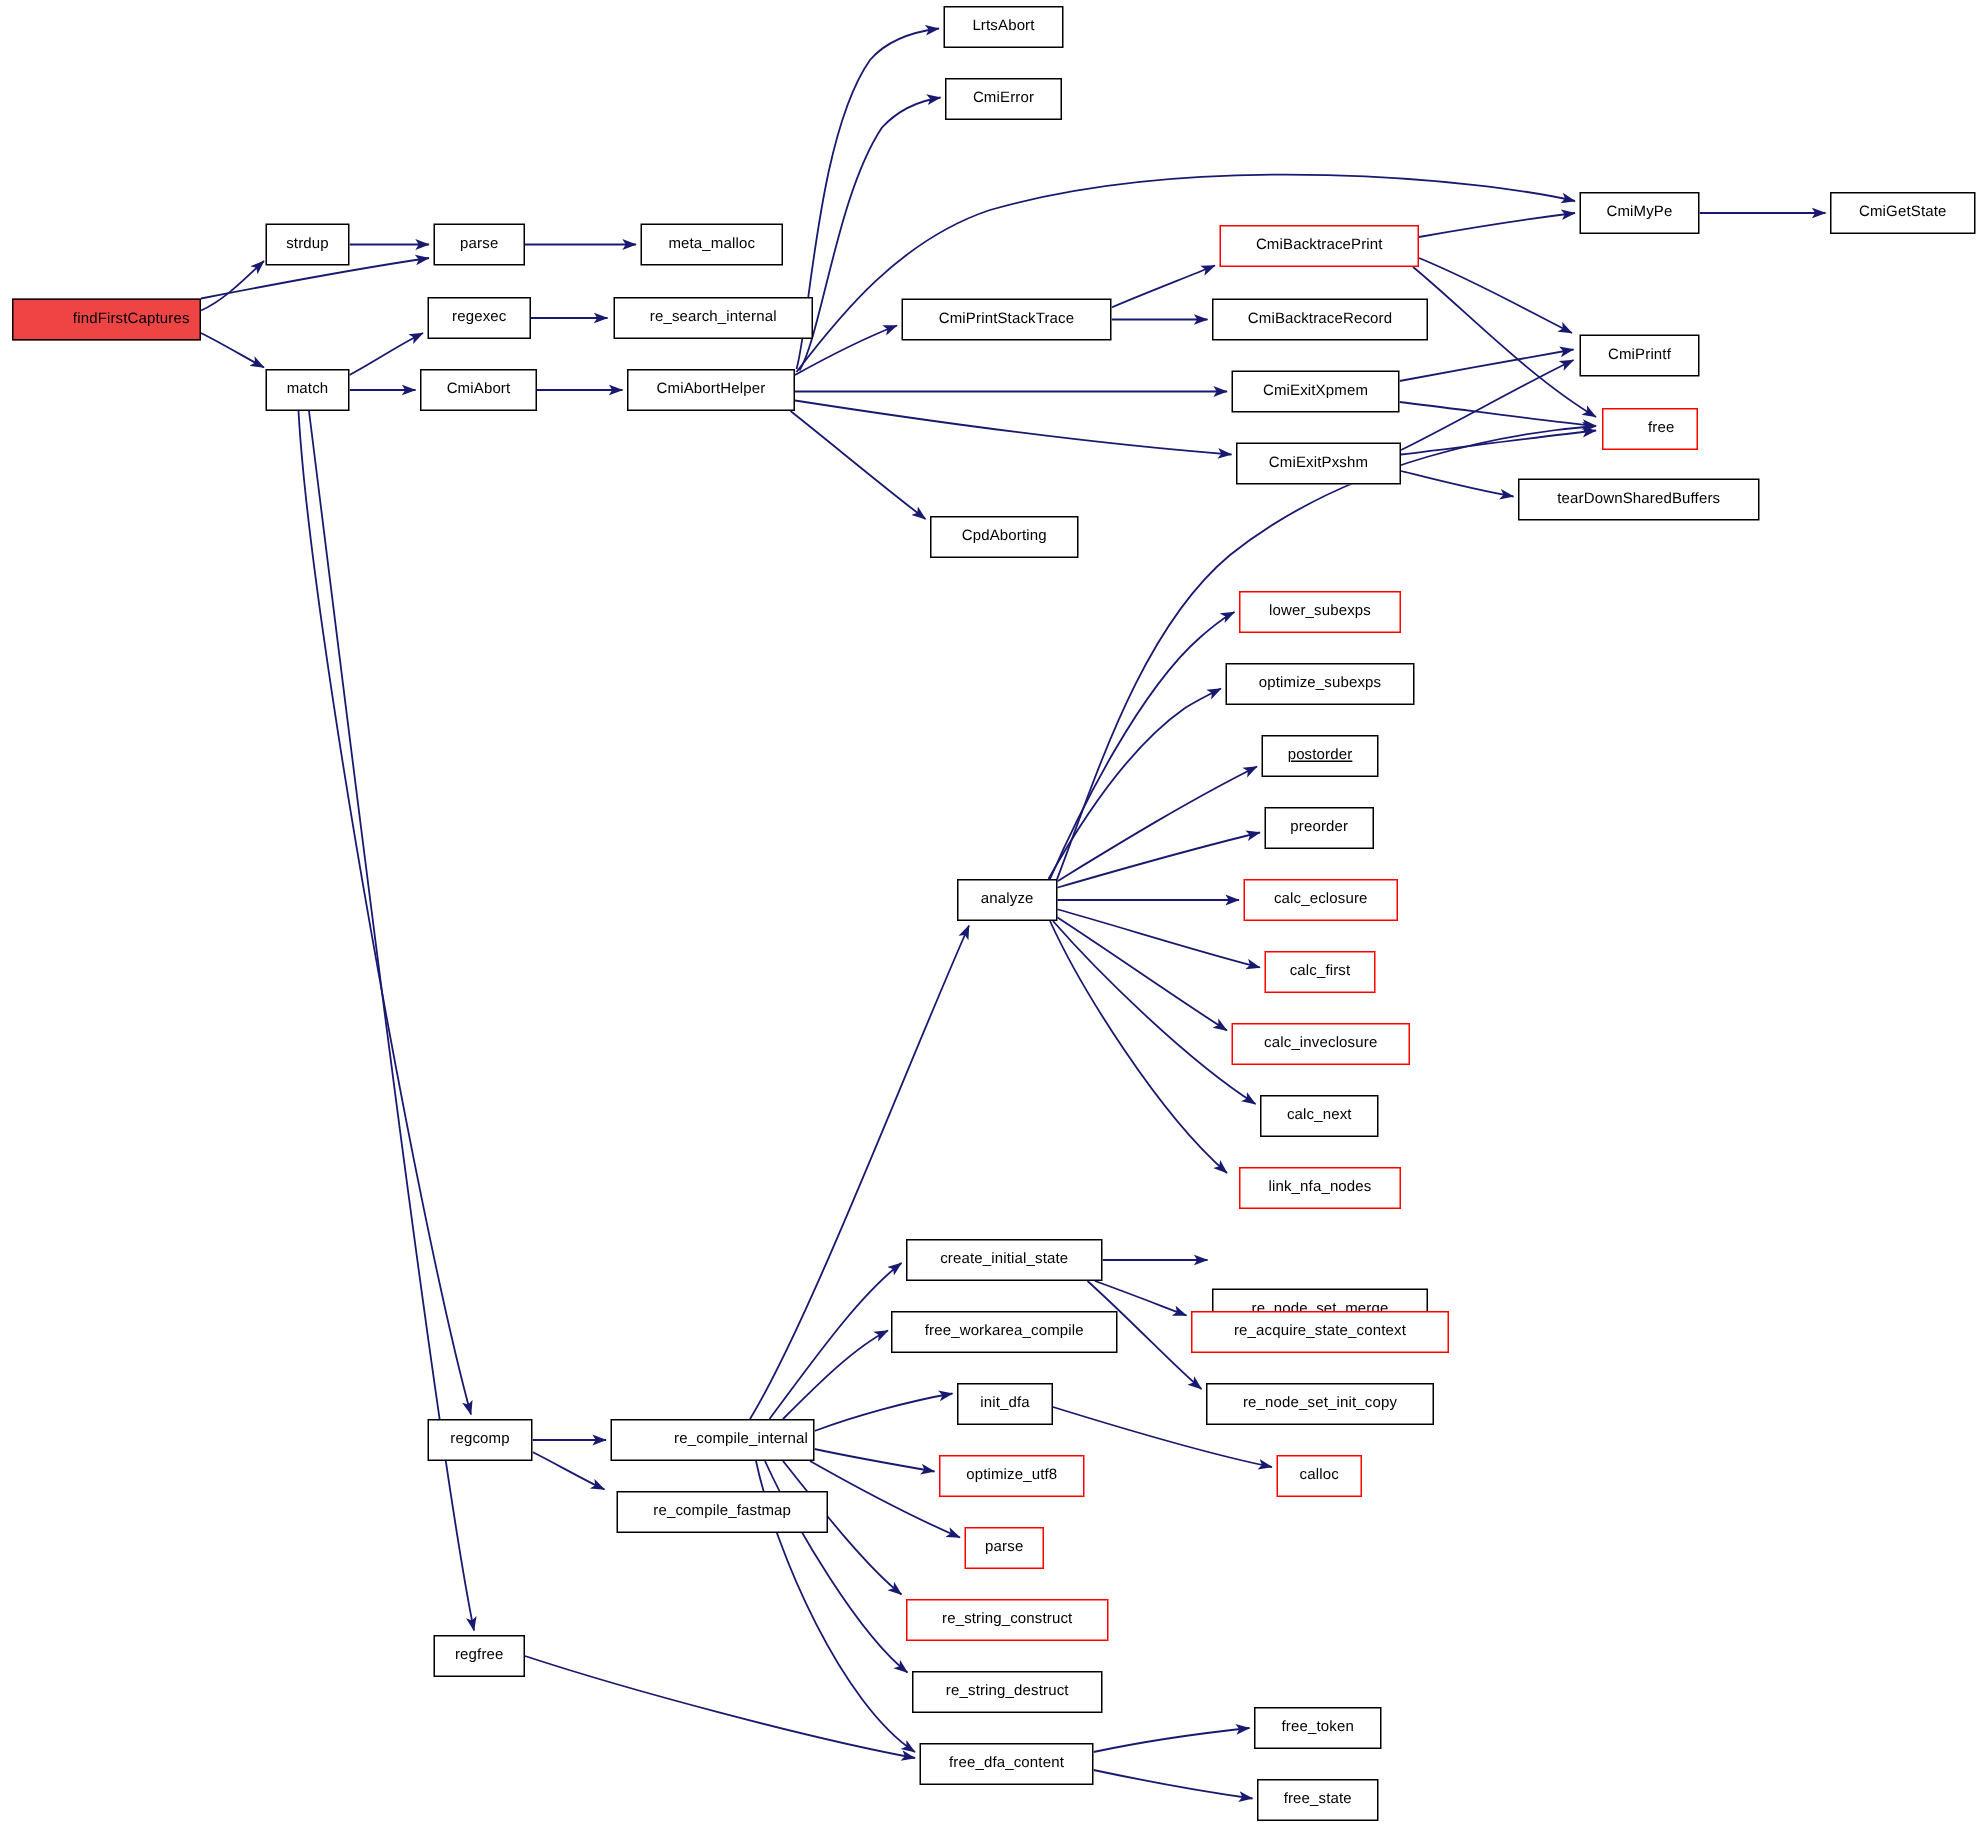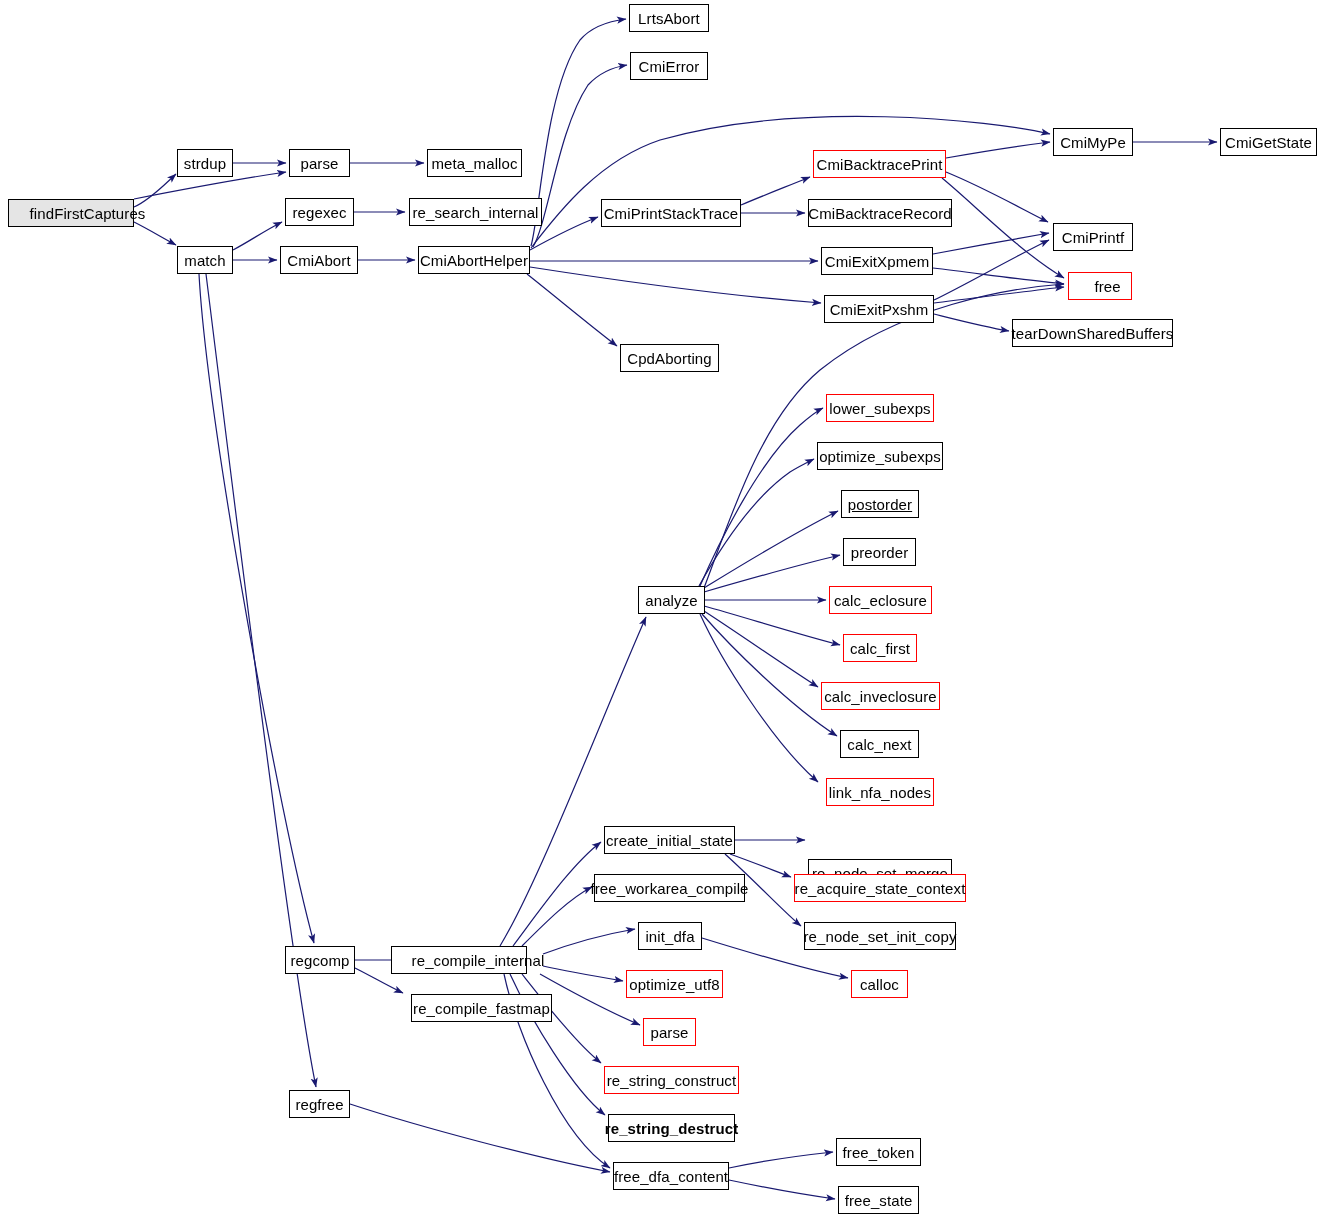--- a/index.html
+++ b/index.html
@@ -11,28 +11,28 @@
     font-family:"Liberation Sans","DejaVu Sans",sans-serif;
     overflow:hidden;
   }
   #edges{position:absolute;left:0;top:0;width:1320px;height:1216px;pointer-events:none;}
   .node{
     position:absolute;
     box-sizing:border-box;
     border:1px solid #000000;
     background:#ffffff;
     color:#000000;
-    font-size:15px;
+    font-size:10px;
     line-height:1;
     display:flex;align-items:center;justify-content:center;
     white-space:nowrap;
     letter-spacing:0.1px;
   }
   .node.red{border-color:#ff0000;}
-  .node.root{background:#e5e5e5;border-color:#000000;padding-left:33px;}
+  .node.root{background:#ef4444;border-color:#000000;padding-left:33px;}
 </style>
 </head>
 <body>
 
 <div id="canvas">
   <svg id="edges" viewBox="0 0 1320 1216" xmlns="http://www.w3.org/2000/svg">
     <defs>
       <marker id="arrow" markerWidth="9" markerHeight="9" refX="7.6" refY="3.2" orient="auto" markerUnits="strokeWidth">
         <path d="M0,0.2 L8,3.2 L0,6.2 L1.9,3.2 z" fill="#191970"></path>
       </marker>
@@ -211,36 +211,36 @@
       </div>
       <div class="node" style="left: 804px; top: 922px; width: 152px; height: 28px; align-items: center;">
         <span>re_node_set_init_copy</span>
       </div>
       <div class="node red" style="left: 851px; top: 970px; width: 57px; height: 28px;">
         <span>calloc</span>
       </div>
       <div class="node" style="left: 285px; top: 946px; width: 70px; height: 28px;">
         <span>regcomp</span>
       </div>
-      <div class="node" style="left: 391px; top: 946px; width: 136px; height: 28px; padding-left: 38px;">
+      <div class="node" style="left: 407px; top: 946px; width: 136px; height: 28px; padding-left: 38px;">
         <span>re_compile_internal</span>
       </div>
       <div class="node" style="left: 411px; top: 994px; width: 141px; height: 28px;">
         <span>re_compile_fastmap</span>
       </div>
       <div class="node red" style="left: 626px; top: 970px; width: 97px; height: 28px;">
         <span>optimize_utf8</span>
       </div>
       <div class="node red" style="left: 643px; top: 1018px; width: 53px; height: 28px;">
         <span>parse</span>
       </div>
       <div class="node red" style="left: 604px; top: 1066px; width: 135px; height: 28px;">
         <span>re_string_construct</span>
       </div>
-      <div class="node" style="left: 608px; top: 1114px; width: 127px; height: 28px; font-weight: bold;">
+      <div class="node" style="left: 608px; top: 1114px; width: 127px; height: 28px;">
         <span>re_string_destruct</span>
       </div>
       <div class="node" style="left: 613px; top: 1162px; width: 116px; height: 28px;">
         <span>free_dfa_content</span>
       </div>
       <div class="node" style="left: 289px; top: 1090px; width: 61px; height: 28px;">
         <span>regfree</span>
       </div>
       <div class="node" style="left: 836px; top: 1138px; width: 85px; height: 28px;">
         <span>free_token</span>

